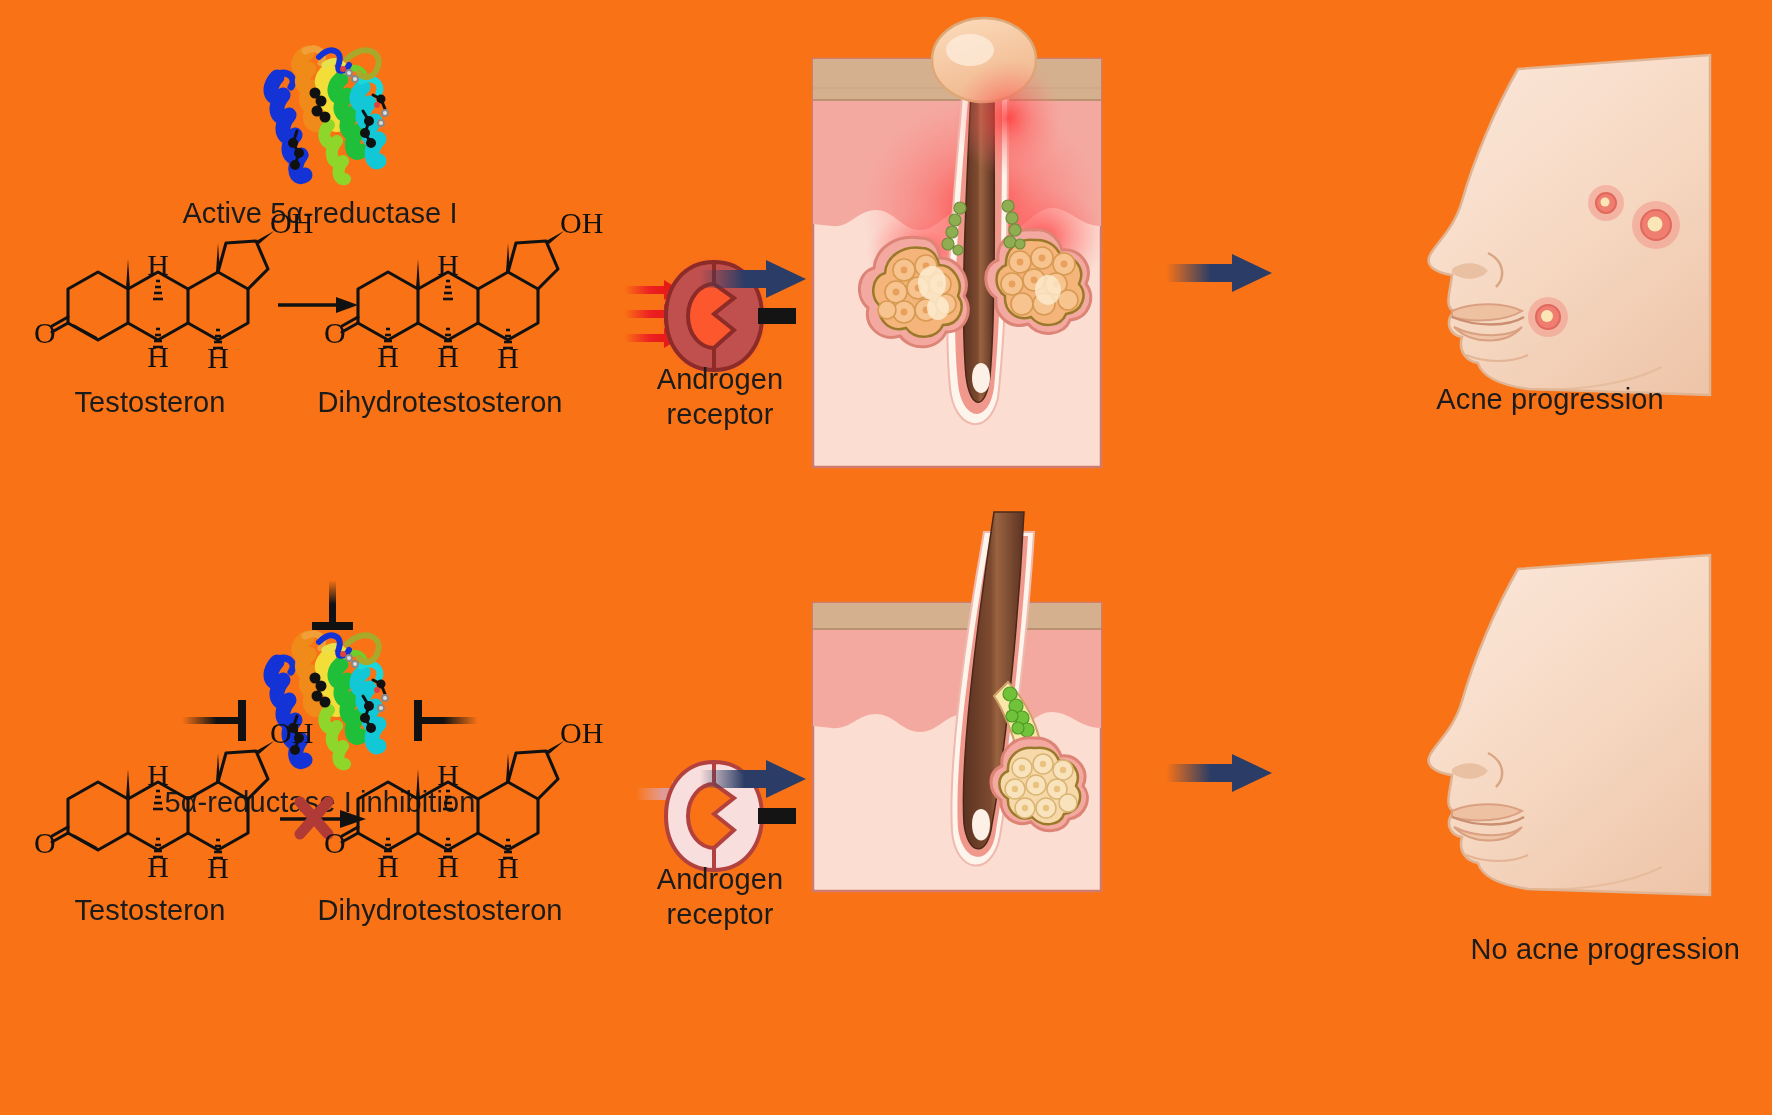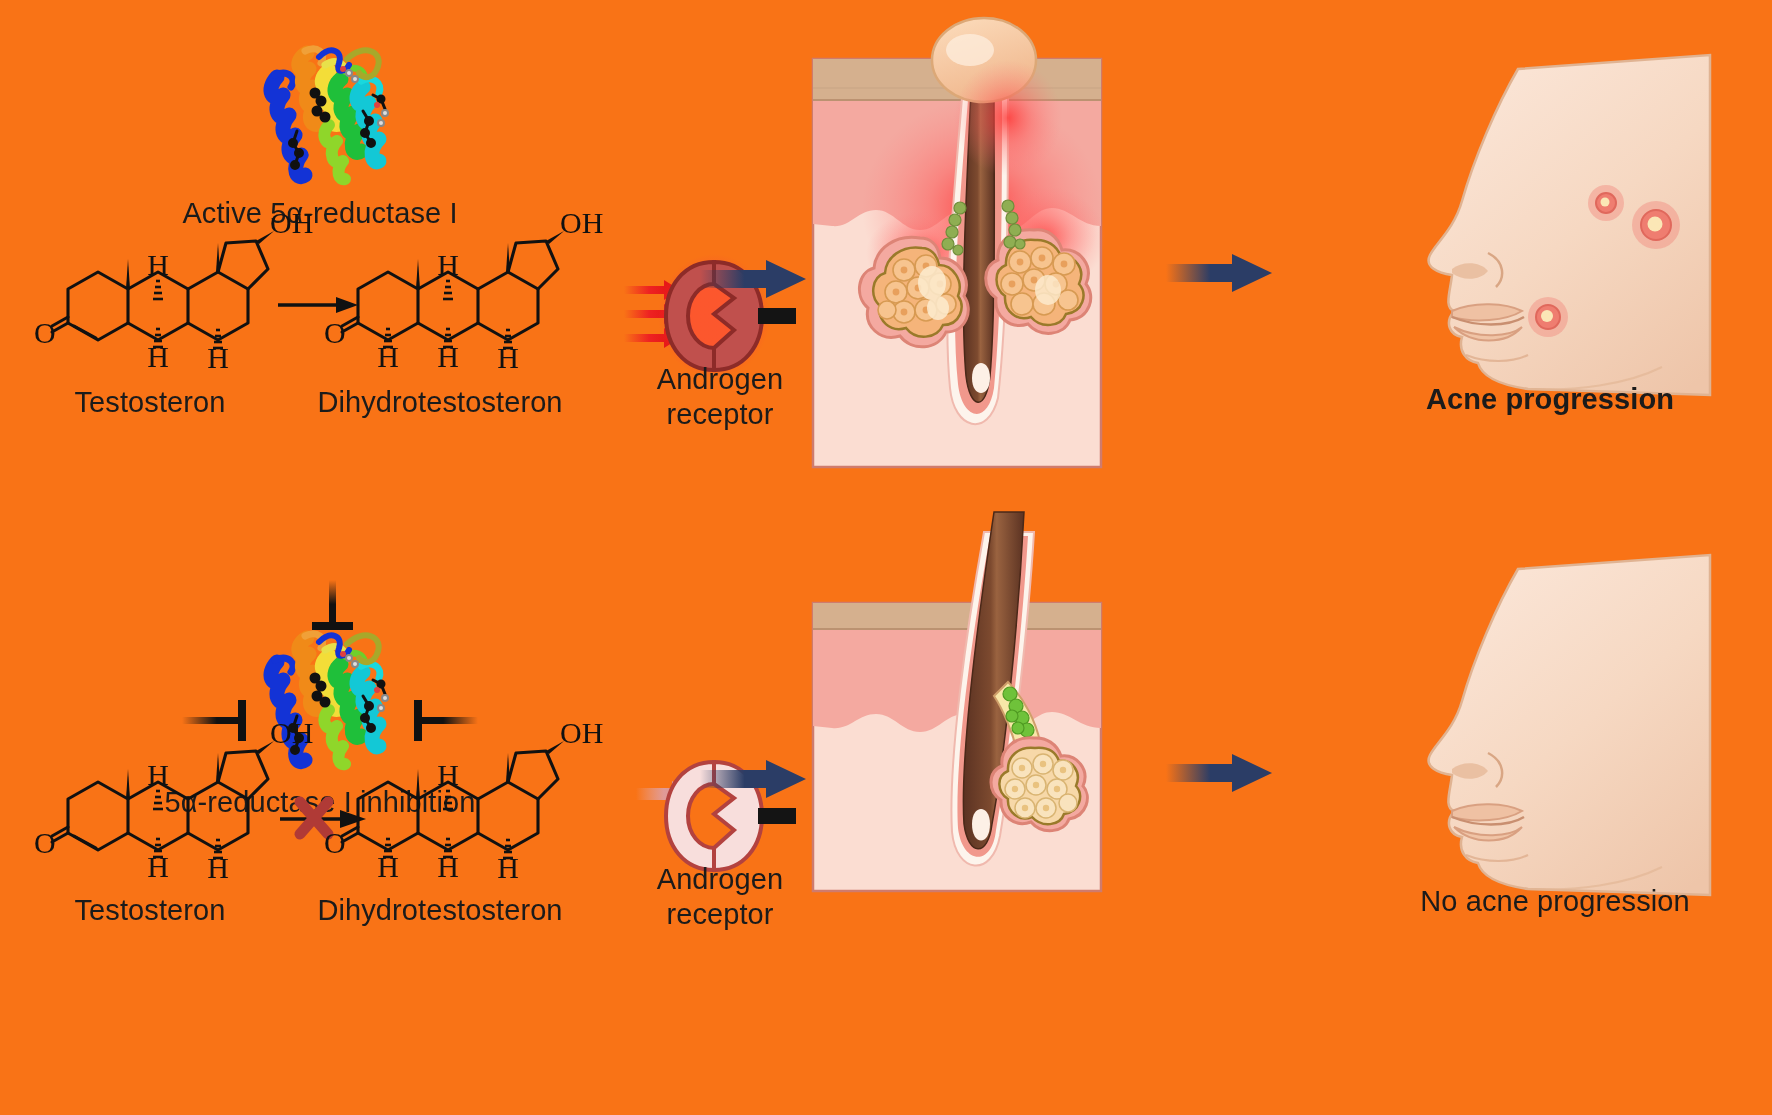--- a/index.html
+++ b/index.html
@@ -453,21 +453,21 @@
       <circle cx="256" cy="170" r="24" fill="#f2897e" opacity="0.45"></circle>
       <circle cx="256" cy="170" r="15" fill="#ef7d70" stroke="#e0685c" stroke-width="2"></circle>
       <circle cx="255" cy="169" r="7.5" fill="#fbe7b6"></circle>
     </g>
     <g>
       <circle cx="148" cy="262" r="20" fill="#f2897e" opacity="0.45"></circle>
       <circle cx="148" cy="262" r="12" fill="#ef7d70" stroke="#e0685c" stroke-width="2"></circle>
       <circle cx="147" cy="261" r="6" fill="#fbe7b6"></circle>
     </g>
   </svg>
-  <div class="lbl" style="left:1380px; top:382px; width:340px;font-weight:bold;">Acne progression</div>
+  <div class="lbl" style="left:1380px; top:382px; width:340px;">Acne progression</div>
 
   <svg class="abs" style="left:310px; top:580px;" width="44" height="60" viewBox="0 0 44 60">
     <rect x="19" y="0" width="7" height="44" fill="url(#barFadeV)"></rect>
     <rect x="2" y="42" width="41" height="8" fill="#111"></rect>
   </svg>
   <svg class="abs" style="left:182px; top:698px;" width="78" height="46" viewBox="0 0 78 46">
     <rect x="0" y="19" width="58" height="7" fill="url(#barFadeHL)"></rect>
     <rect x="56" y="2" width="8" height="41" fill="#111"></rect>
   </svg>
   <svg class="abs" style="left:400px; top:698px;" width="78" height="46" viewBox="0 0 78 46">
@@ -729,15 +729,15 @@
              C82 322 100 330 128 334
              L310 340 L310 0 Z" fill="url(#faceG)" stroke="#e0b392" stroke-width="2.5"></path>
     <path d="M52 214 C62 206 80 206 88 216 C80 226 62 226 52 218 Z" fill="#e7bb9b" opacity="0.85"></path>
     <path d="M88 198 C104 206 106 222 96 232" fill="none" stroke="#d9a684" stroke-width="2.5"></path>
     <path d="M52 256 C74 246 106 248 122 256 C106 266 74 268 52 262 Z" fill="#efc1a3" stroke="#d9a081" stroke-width="2"></path>
     <path d="M52 262 C76 272 108 272 124 262" fill="none" stroke="#c98f70" stroke-width="2.4"></path>
     <path d="M54 272 C78 284 110 282 122 272 C106 290 72 290 54 272 Z" fill="#f0c4a6" stroke="#d9a081" stroke-width="2"></path>
     <path d="M66 300 C86 308 112 308 128 300" fill="none" stroke="#dfae8d" stroke-width="2" opacity="0.8"></path>
     <path d="M128 334 C176 336 226 330 262 312" fill="none" stroke="#e2b695" stroke-width="2" opacity="0.7"></path>
   </svg>
-  <div class="lbl" style="left:1370px; top:884px; width:370px;">No acne progression</div>
+  <div class="lbl" style="left:1370px; top:932px; width:370px;text-align:right;">No acne progression</div>
 
 </div>
 
 </body></html>

